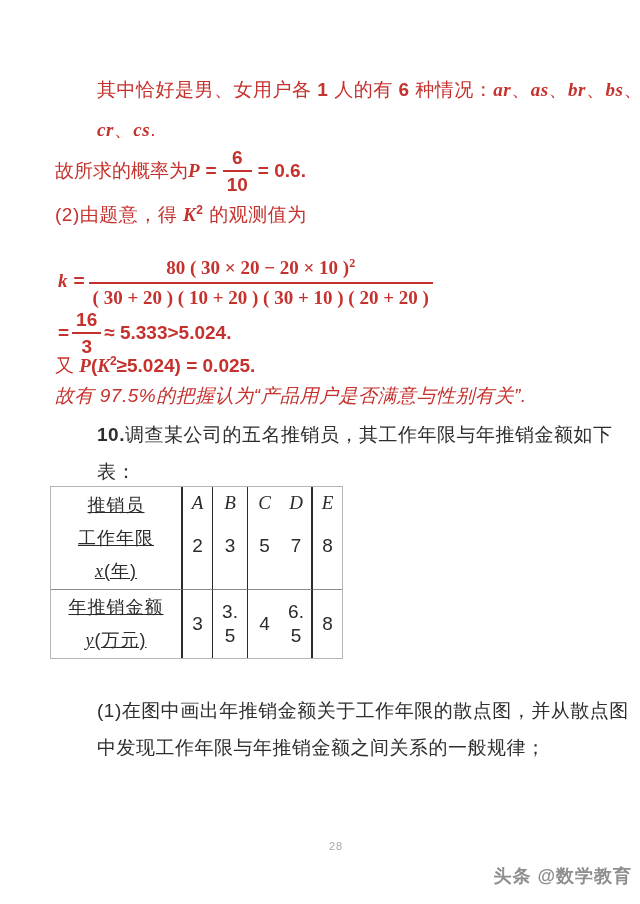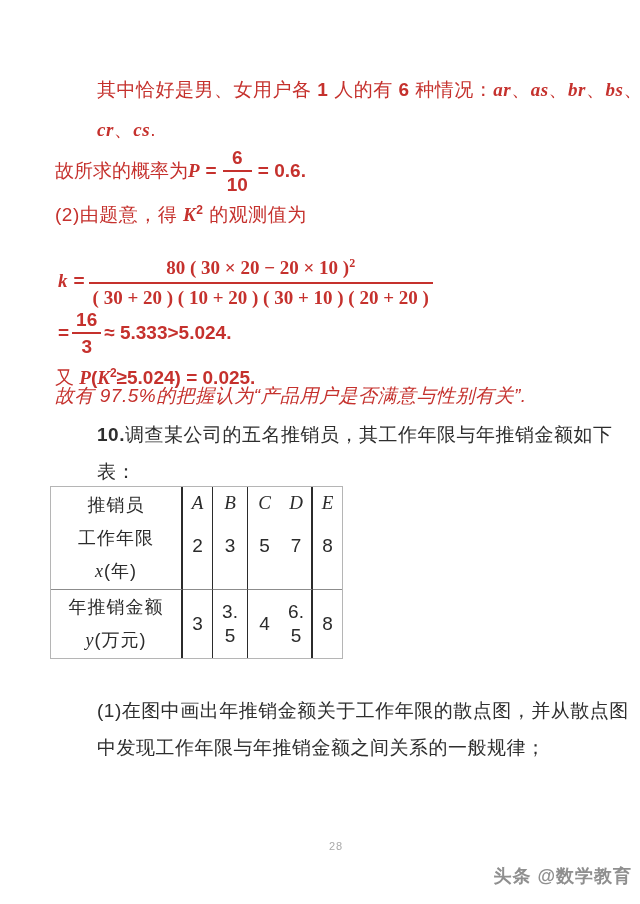--- a/index.html
+++ b/index.html
@@ -28,21 +28,21 @@
     display:grid;
     grid-template-columns:132px 30px 35px 33px 32px 29px;
     grid-template-rows:103px 68px;
     border:1px solid #b5b5b5;
     font-size:19px; color:#2b2b2b; background:#fff;
   }
   .cell { display:flex; flex-direction:column; align-items:center; justify-content:center; }
   .r1 { border-bottom:1px solid #8c8c8c; }
   .vthick { border-right:2px solid #2b2b2b; }
   .vthin { border-right:1px solid #2b2b2b; }
-  .labelcell { line-height:33px; font-size:18px; letter-spacing:1px; }
+  .labelcell { line-height:33px; font-size:18px; letter-spacing:1px;text-decoration:underline; }
   .colcell { justify-content:flex-start; padding:4px 0 12px; }
   .colcell .head { line-height:24px; }
   .colcell .vwrap { flex:1; display:flex; align-items:center; }
   .v2 { line-height:24px; text-align:center; }
 
   .pagenum { font-size:11px; color:#a9a9a9; letter-spacing:1px; }
   .watermark {
     font-size:18px; font-weight:700; color:#8f8f8f;
     text-shadow:1px 1px 0 #ffffff; letter-spacing:1px;text-align:center;
   }
@@ -83,21 +83,21 @@
 
 <div class="abs mrow red m" style="top:308px; left:58px;">
   <span>=</span>
   <span class="frac" style="margin:0 3px;justify-content:space-between;">
     <span class="fn">16</span>
     <span class="fd">3</span>
   </span>
   <span>≈ 5.333&gt;5.024.</span>
 </div>
 
-<div class="abs red" style="top:360px; left:55px; font-size:19px; line-height:26px;">
+<div class="abs red" style="top:348px; left:55px; font-size:19px; line-height:26px;">
   <span>又 </span><i class="it m">P</i><span class="m">(</span><i class="it m">K</i><sup class="s2">2</sup><span class="m">≥5.024) = 0.025.</span>
 </div>
 
 <div class="abs red" style="top:383px; left:55px; font-size:19px; line-height:26px; letter-spacing:0.5px;font-style:italic;">故有 97.5%的把握认为“产品用户是否满意与性别有关”.</div>
 
 <div class="abs para tight" style="top:416px; left:55px; width:552px;">
   <span class="b">10.</span><span>调查某公司的五名推销员，其工作年限与年推销金额如下</span><br>
   <span>表：</span>
 </div>
 

